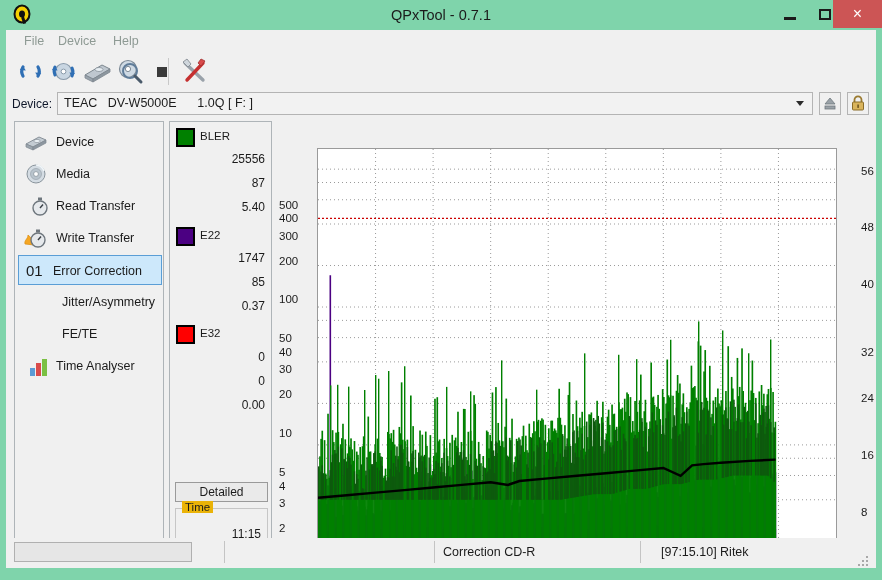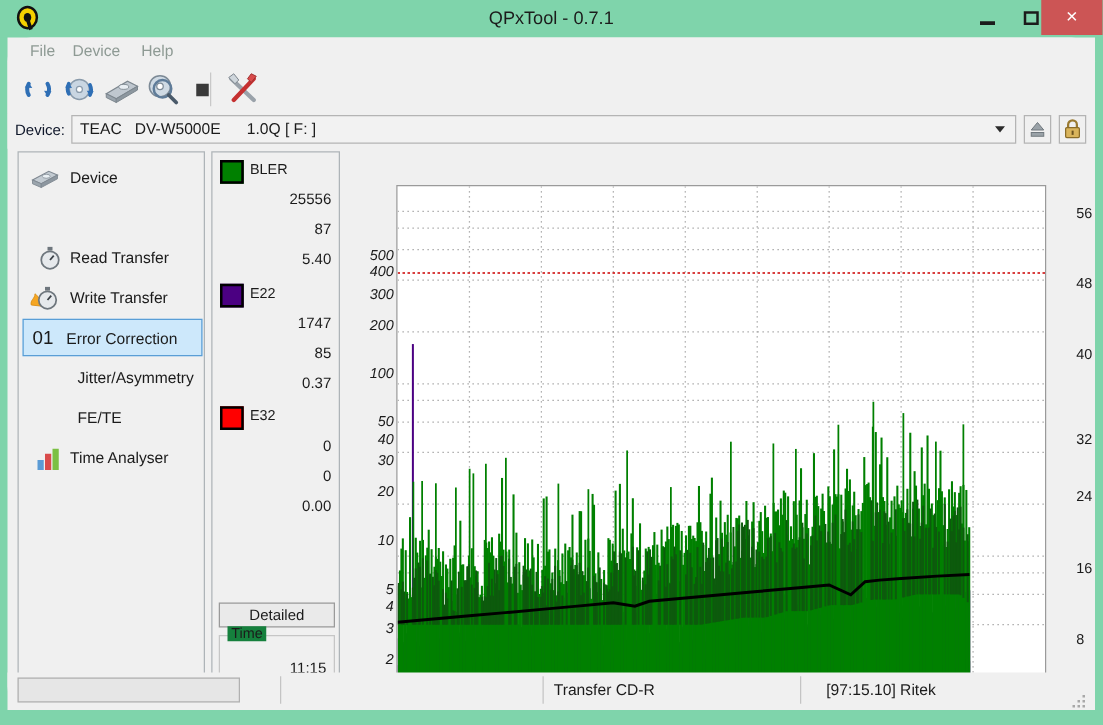--- a/index.html
+++ b/index.html
@@ -128,39 +128,39 @@
   .detailed-btn{
     position:absolute;left:5px;top:360px;width:93px;height:20px;
     background:#eaeaea;border:1px solid #9a9a9a;box-sizing:border-box;
     text-align:center;line-height:18px;font-size:12px;color:#1b1b1b;
   }
   .timebox{
     position:absolute;left:5px;top:386px;width:93px;height:44px;
     border:1px solid #c6c6c6;box-sizing:border-box;
   }
   .timebox .legend{
-    position:absolute;left:6px;top:-8px;background:#15803d;padding:0 3px;
+    position:absolute;left:6px;top:-8px;background:#eab308;padding:0 3px;
     font-size:11.5px;color:#1b1b1b;
   }
   .timebox .val{
     position:absolute;right:6px;top:18px;font-size:12px;color:#1b1b1b;
   }
   
   .chartpanel{
     position:absolute;left:272px;top:91px;width:598px;height:437px;
     background:#f0f0f0;
   }
   .plot{
     position:absolute;left:39px;top:27px;width:520px;height:404px;
     background:#ffffff;border:1px solid #9a9a9a;box-sizing:border-box;
   }
   .plotinner{position:absolute;left:0;top:0;width:518px;height:402px;overflow:hidden;}
   .ytick{
-    position:absolute;right:0;width:36px;text-align:right;
-    font-size:11.5px;color:#1b1b1b;line-height:10px;font-style:italic;
+    position:absolute;right:0;width:36px;text-align:left;
+    font-size:11.5px;color:#1b1b1b;line-height:10px;
   }
   .ytickR{
     position:absolute;left:0;width:34px;text-align:left;
     font-size:11.5px;color:#1b1b1b;line-height:10px;padding-left:21px;
   }
   .yaxisL{position:absolute;left:0;top:27px;width:37px;height:404px;}
   .yaxisR{position:absolute;left:562px;top:27px;width:36px;height:404px;}
   .xaxis{position:absolute;left:39px;top:433px;width:520px;height:18px;}
   .xtick{
     position:absolute;width:60px;text-align:center;font-size:11.5px;color:#1b1b1b;
@@ -292,20 +292,31 @@
           <svg width="24" height="22" viewBox="0 0 24 22">
             <path d="M2 13 L15 6 L22 9 L9 16 z" fill="#c3cbd2" stroke="#7f8891" stroke-width="0.9"></path>
             <path d="M2 13 L2 16 L9 19 L9 16 z" fill="#9ba5ad" stroke="#7f8891" stroke-width="0.7"></path>
             <path d="M9 16 L9 19 L22 12 L22 9 z" fill="#8d97a0" stroke="#7f8891" stroke-width="0.7"></path>
             <ellipse cx="13" cy="10" rx="3.2" ry="1.6" fill="#eaf0f4" stroke="#7f8891" stroke-width="0.6"></ellipse>
           </svg>
         </span>
         <span class="lbl">Device</span>
       </div>
 
+      <div class="side-item" style="top:37px;">
+        <span class="ico">
+          <svg width="24" height="22" viewBox="0 0 24 22">
+            <circle cx="12" cy="11" r="9" fill="#d4dce3" stroke="#89949c" stroke-width="1"></circle>
+            <circle cx="12" cy="11" r="5.5" fill="#b9c4cd" stroke="#99a4ac" stroke-width="0.7"></circle>
+            <circle cx="12" cy="11" r="2.4" fill="#fff" stroke="#89949c" stroke-width="0.8"></circle>
+            <path d="M12 2 A9 9 0 0 1 20 8" stroke="#f0f5f8" stroke-width="1.6" fill="none"></path>
+          </svg>
+        </span>
+        <span class="lbl">Media</span>
+      </div>
 
       <div class="side-item" style="top:69px;">
         <span class="ico" style="left:12px;">
           <svg width="20" height="22" viewBox="0 0 20 22">
             <circle cx="10" cy="13" r="7" fill="#e6e9ec" stroke="#6e767d" stroke-width="1.4"></circle>
             <rect x="8" y="2.5" width="4" height="3" fill="#6e767d"></rect>
             <line x1="10" y1="13" x2="13" y2="9.5" stroke="#3a4046" stroke-width="1.4"></line>
           </svg>
         </span>
         <span class="lbl" style="left:38px;">Read Transfer</span>
@@ -1703,21 +1714,21 @@
         <div class="xtick" style="left:188px;">40 min</div>
         <div class="xtick" style="left:291px;">60 min</div>
         <div class="xtick" style="left:394px;">80 min</div>
       </div>
     </div>
 
     <div class="statusbar">
       <div class="progfield"></div>
       <div class="sb-sep" style="left:218px;"></div>
       <div class="sb-sep" style="left:428px;"></div>
-      <div class="sb-text" style="left:437px;">Transfer CD-R</div>
+      <div class="sb-text" style="left:437px;">Correction CD-R</div>
       <div class="sb-sep" style="left:634px;"></div>
       <div class="sb-text" style="left:643px;margin-left:12px;">[97:15.10] Ritek</div>
       <div class="grip">
         <i style="left:0;top:8px;"></i>
           <i style="left:4px;top:8px;"></i>
           <i style="left:8px;top:8px;"></i>
         <i style="left:4px;top:4px;"></i>
           <i style="left:8px;top:4px;"></i>
         <i style="left:8px;top:0;"></i>
       </div>

